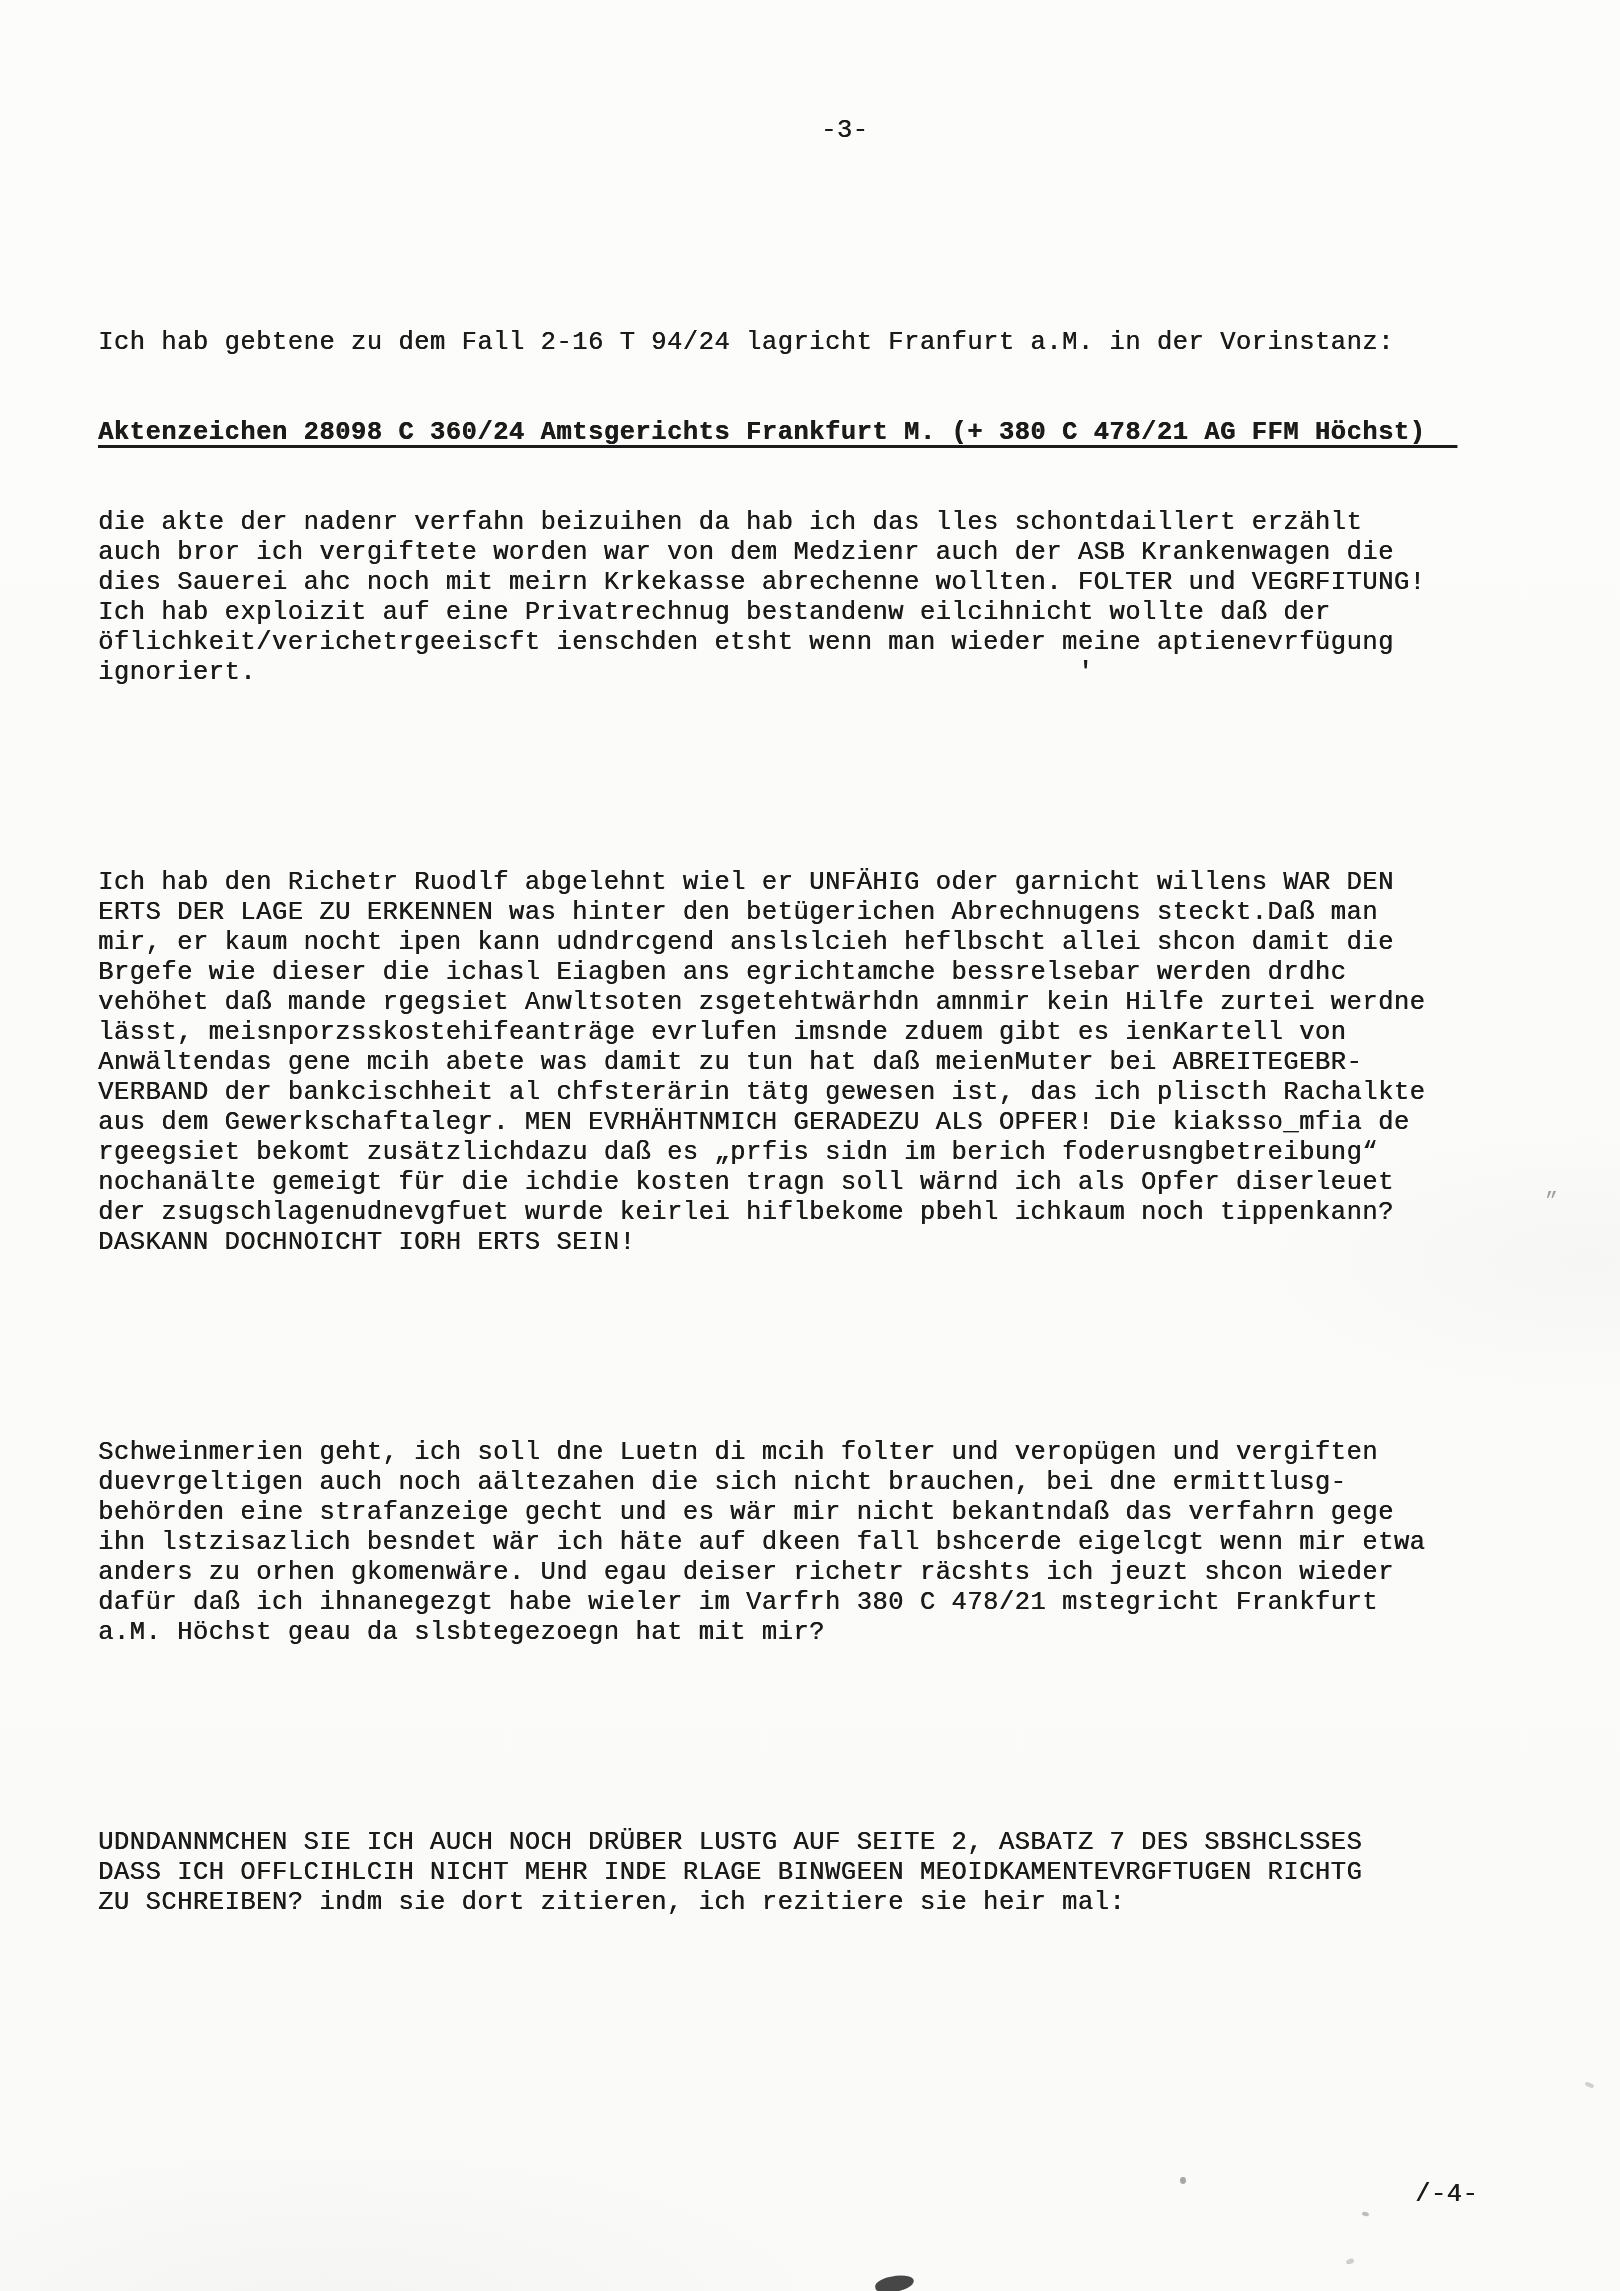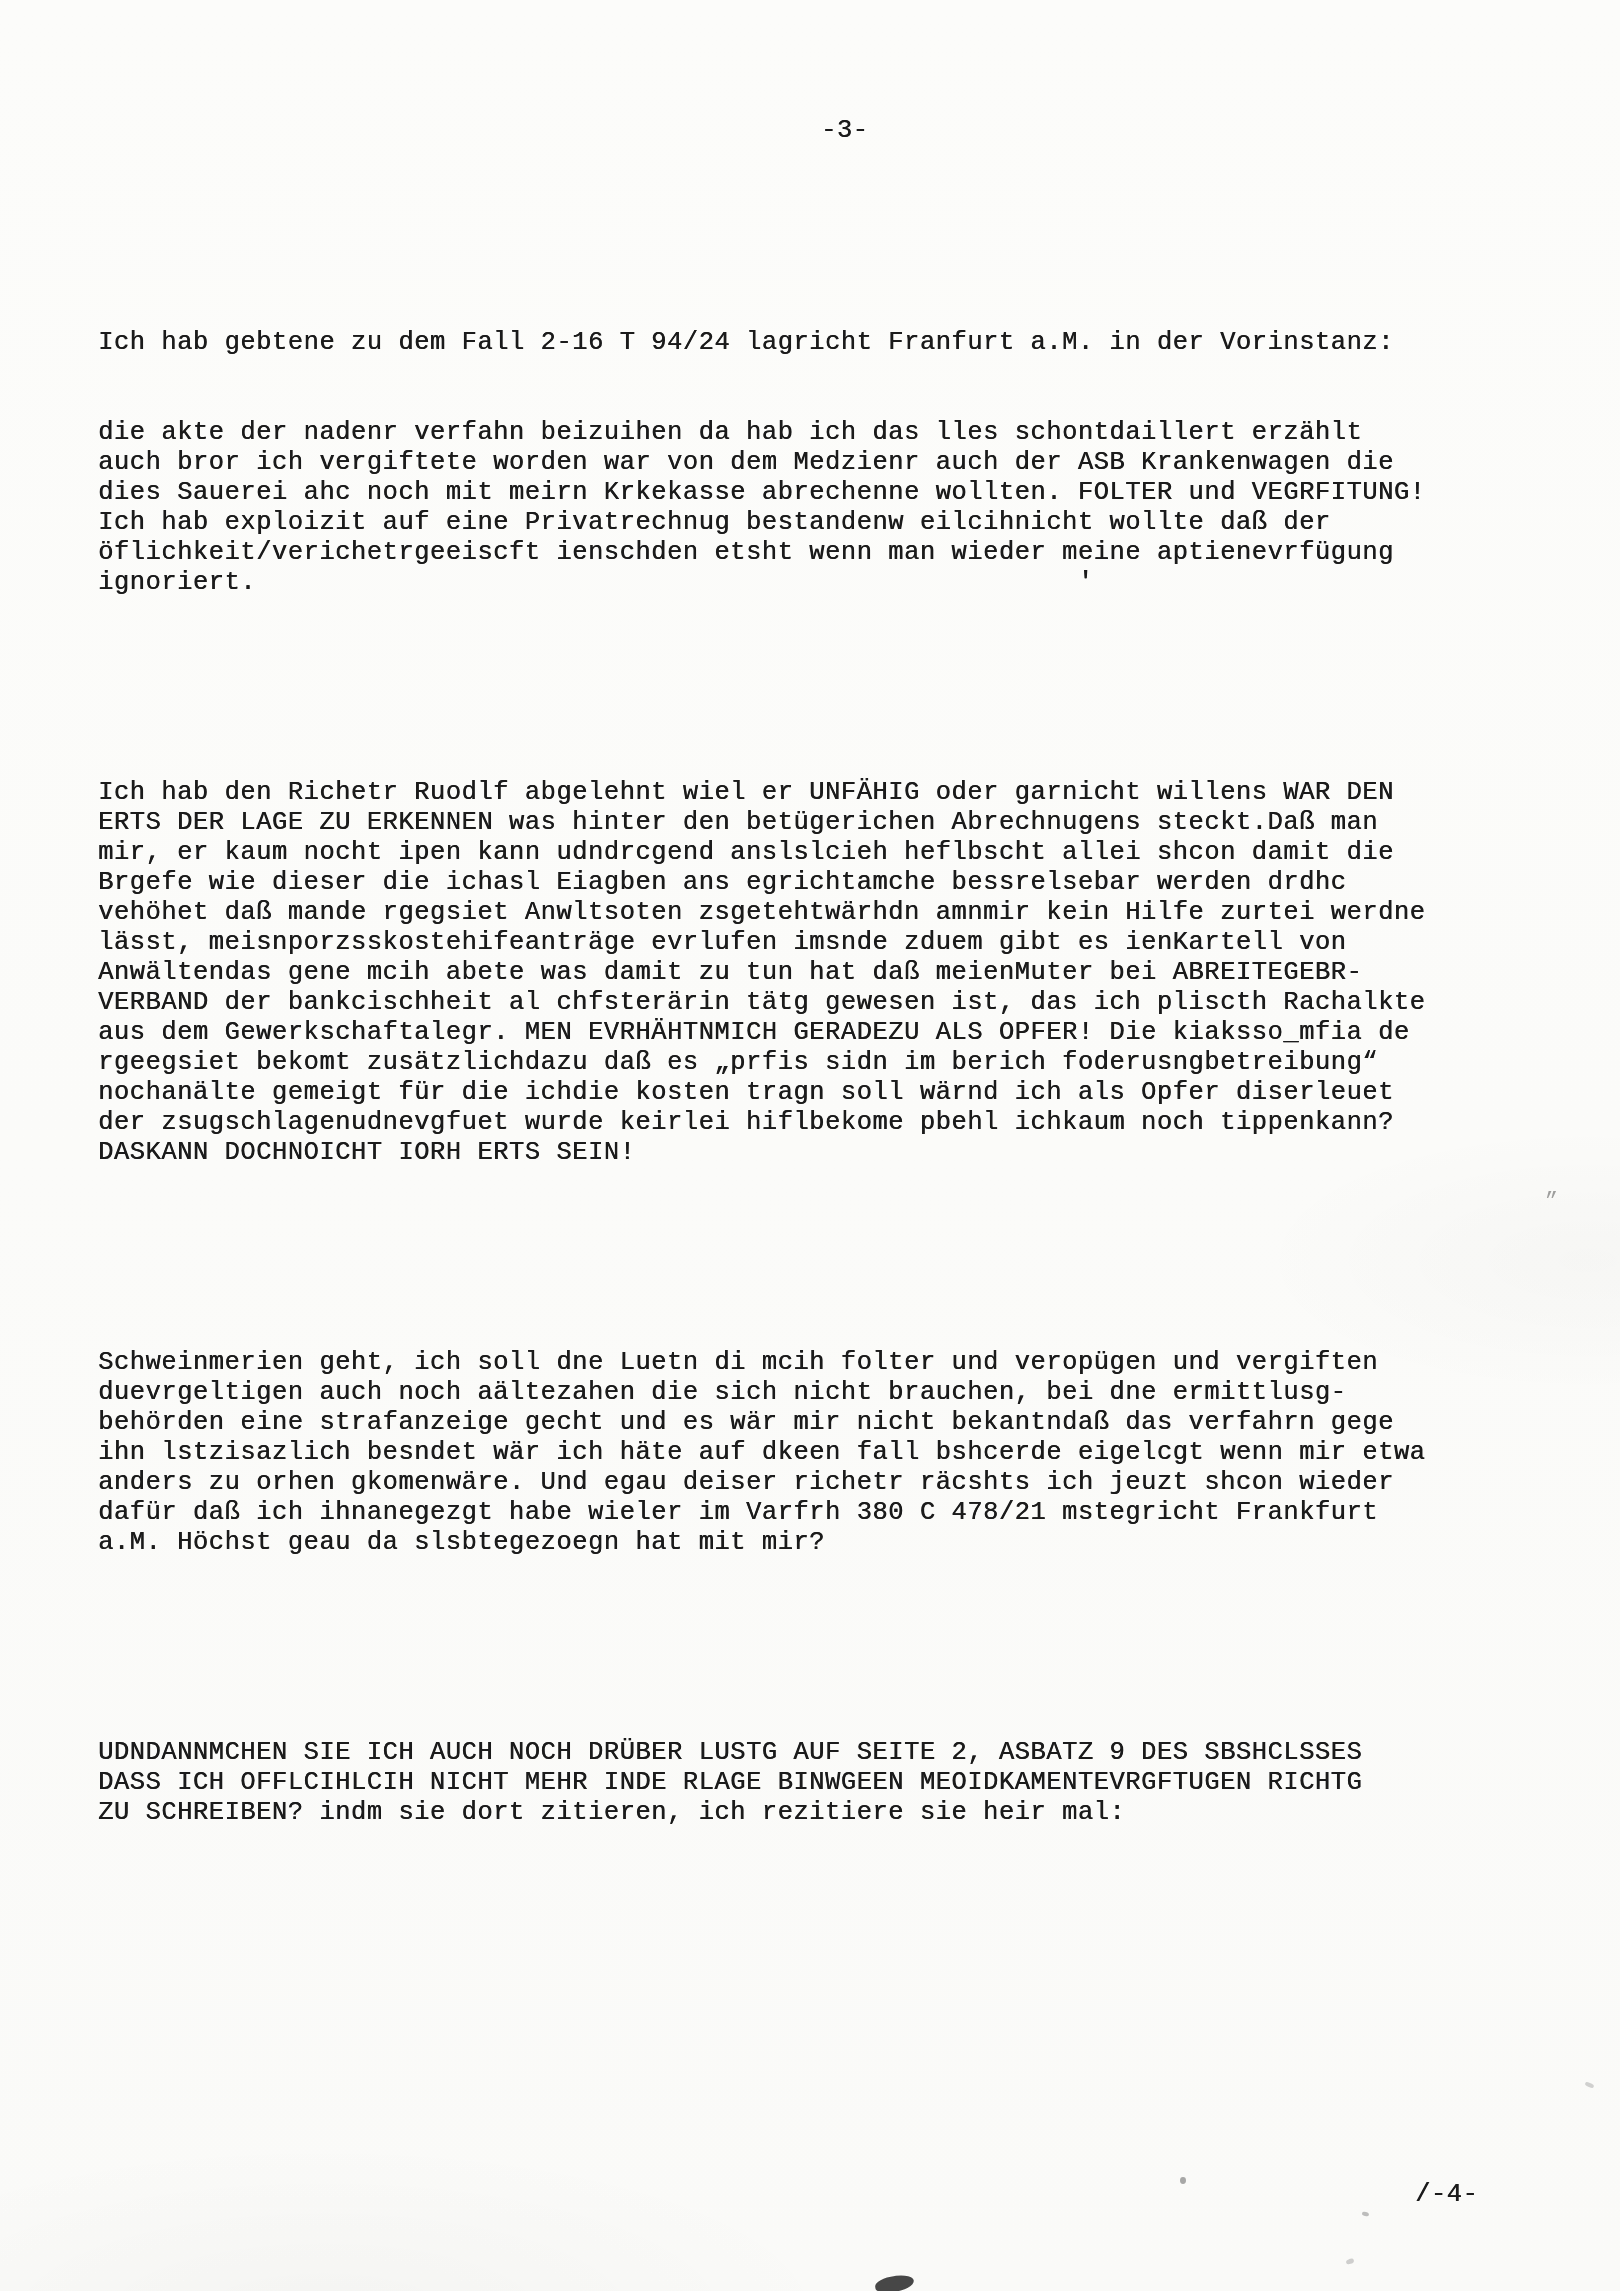--- a/index.html
+++ b/index.html
@@ -45,20 +45,21 @@
 <body>
 
 <div class="page">
 
   <div class="pagenum typewriter">-3-</div>
 
   <div class="content typewriter">
 
     <div class="para">
       <div>Ich hab gebtene zu dem Fall 2-16 T 94/24 lagricht Franfurt a.M. in der Vorinstanz:</div>
+      <div class="mark">Aktenzeichen 28098 C 360/24 Amtsgerichts Frankfurt M. (+ 380 C 478/21 AG FFM Höchst)  </div>
       <div>die akte der nadenr verfahn beizuihen da hab ich das lles schontdaillert erzählt
 auch bror ich vergiftete worden war von dem Medzienr auch der ASB Krankenwagen die
 dies Sauerei ahc noch mit meirn Krkekasse abrechenne wollten. FOLTER und VEGRFITUNG!
 Ich hab exploizit auf eine Privatrechnug bestandenw eilcihnicht wollte daß der
 öflichkeit/verichetrgeeiscft ienschden etsht wenn man wieder meine aptienevrfügung
 ignoriert.                                                    '</div>
     </div>
 
     <div class="para">Ich hab den Richetr Ruodlf abgelehnt wiel er UNFÄHIG oder garnicht willens WAR DEN
 ERTS DER LAGE ZU ERKENNEN was hinter den betügerichen Abrechnugens steckt.Daß man
@@ -77,21 +78,21 @@
     <div class="para">
       <div>Schweinmerien geht, ich soll dne Luetn di mcih folter und veropügen und vergiften
 duevrgeltigen auch noch aältezahen die sich nicht brauchen, bei dne ermittlusg-
 behörden eine strafanzeige gecht und es wär mir nicht bekantndaß das verfahrn gege
 ihn lstzisazlich besndet wär ich häte auf dkeen fall bshcerde eigelcgt wenn mir etwa
 anders zu orhen gkomenwäre. Und egau deiser richetr räcshts ich jeuzt shcon wieder
 dafür daß ich ihnanegezgt habe wieler im Varfrh 380 C 478/21 mstegricht Frankfurt
 a.M. Höchst geau da slsbtegezoegn hat mit mir?</div>
     </div>
 
-    <div class="para">UDNDANNMCHEN SIE ICH AUCH NOCH DRÜBER LUSTG AUF SEITE 2, ASBATZ 9 DES SBSHCLSSES
+    <div class="para">UDNDANNMCHEN SIE ICH AUCH NOCH DRÜBER LUSTG AUF SEITE 2, ASBATZ 7 DES SBSHCLSSES
 DASS ICH OFFLCIHLCIH NICHT MEHR INDE RLAGE BINWGEEN MEOIDKAMENTEVRGFTUGEN RICHTG
 ZU SCHREIBEN? indm sie dort zitieren, ich rezitiere sie heir mal:</div>
 
 
     
 
     
 
   </div>
 

